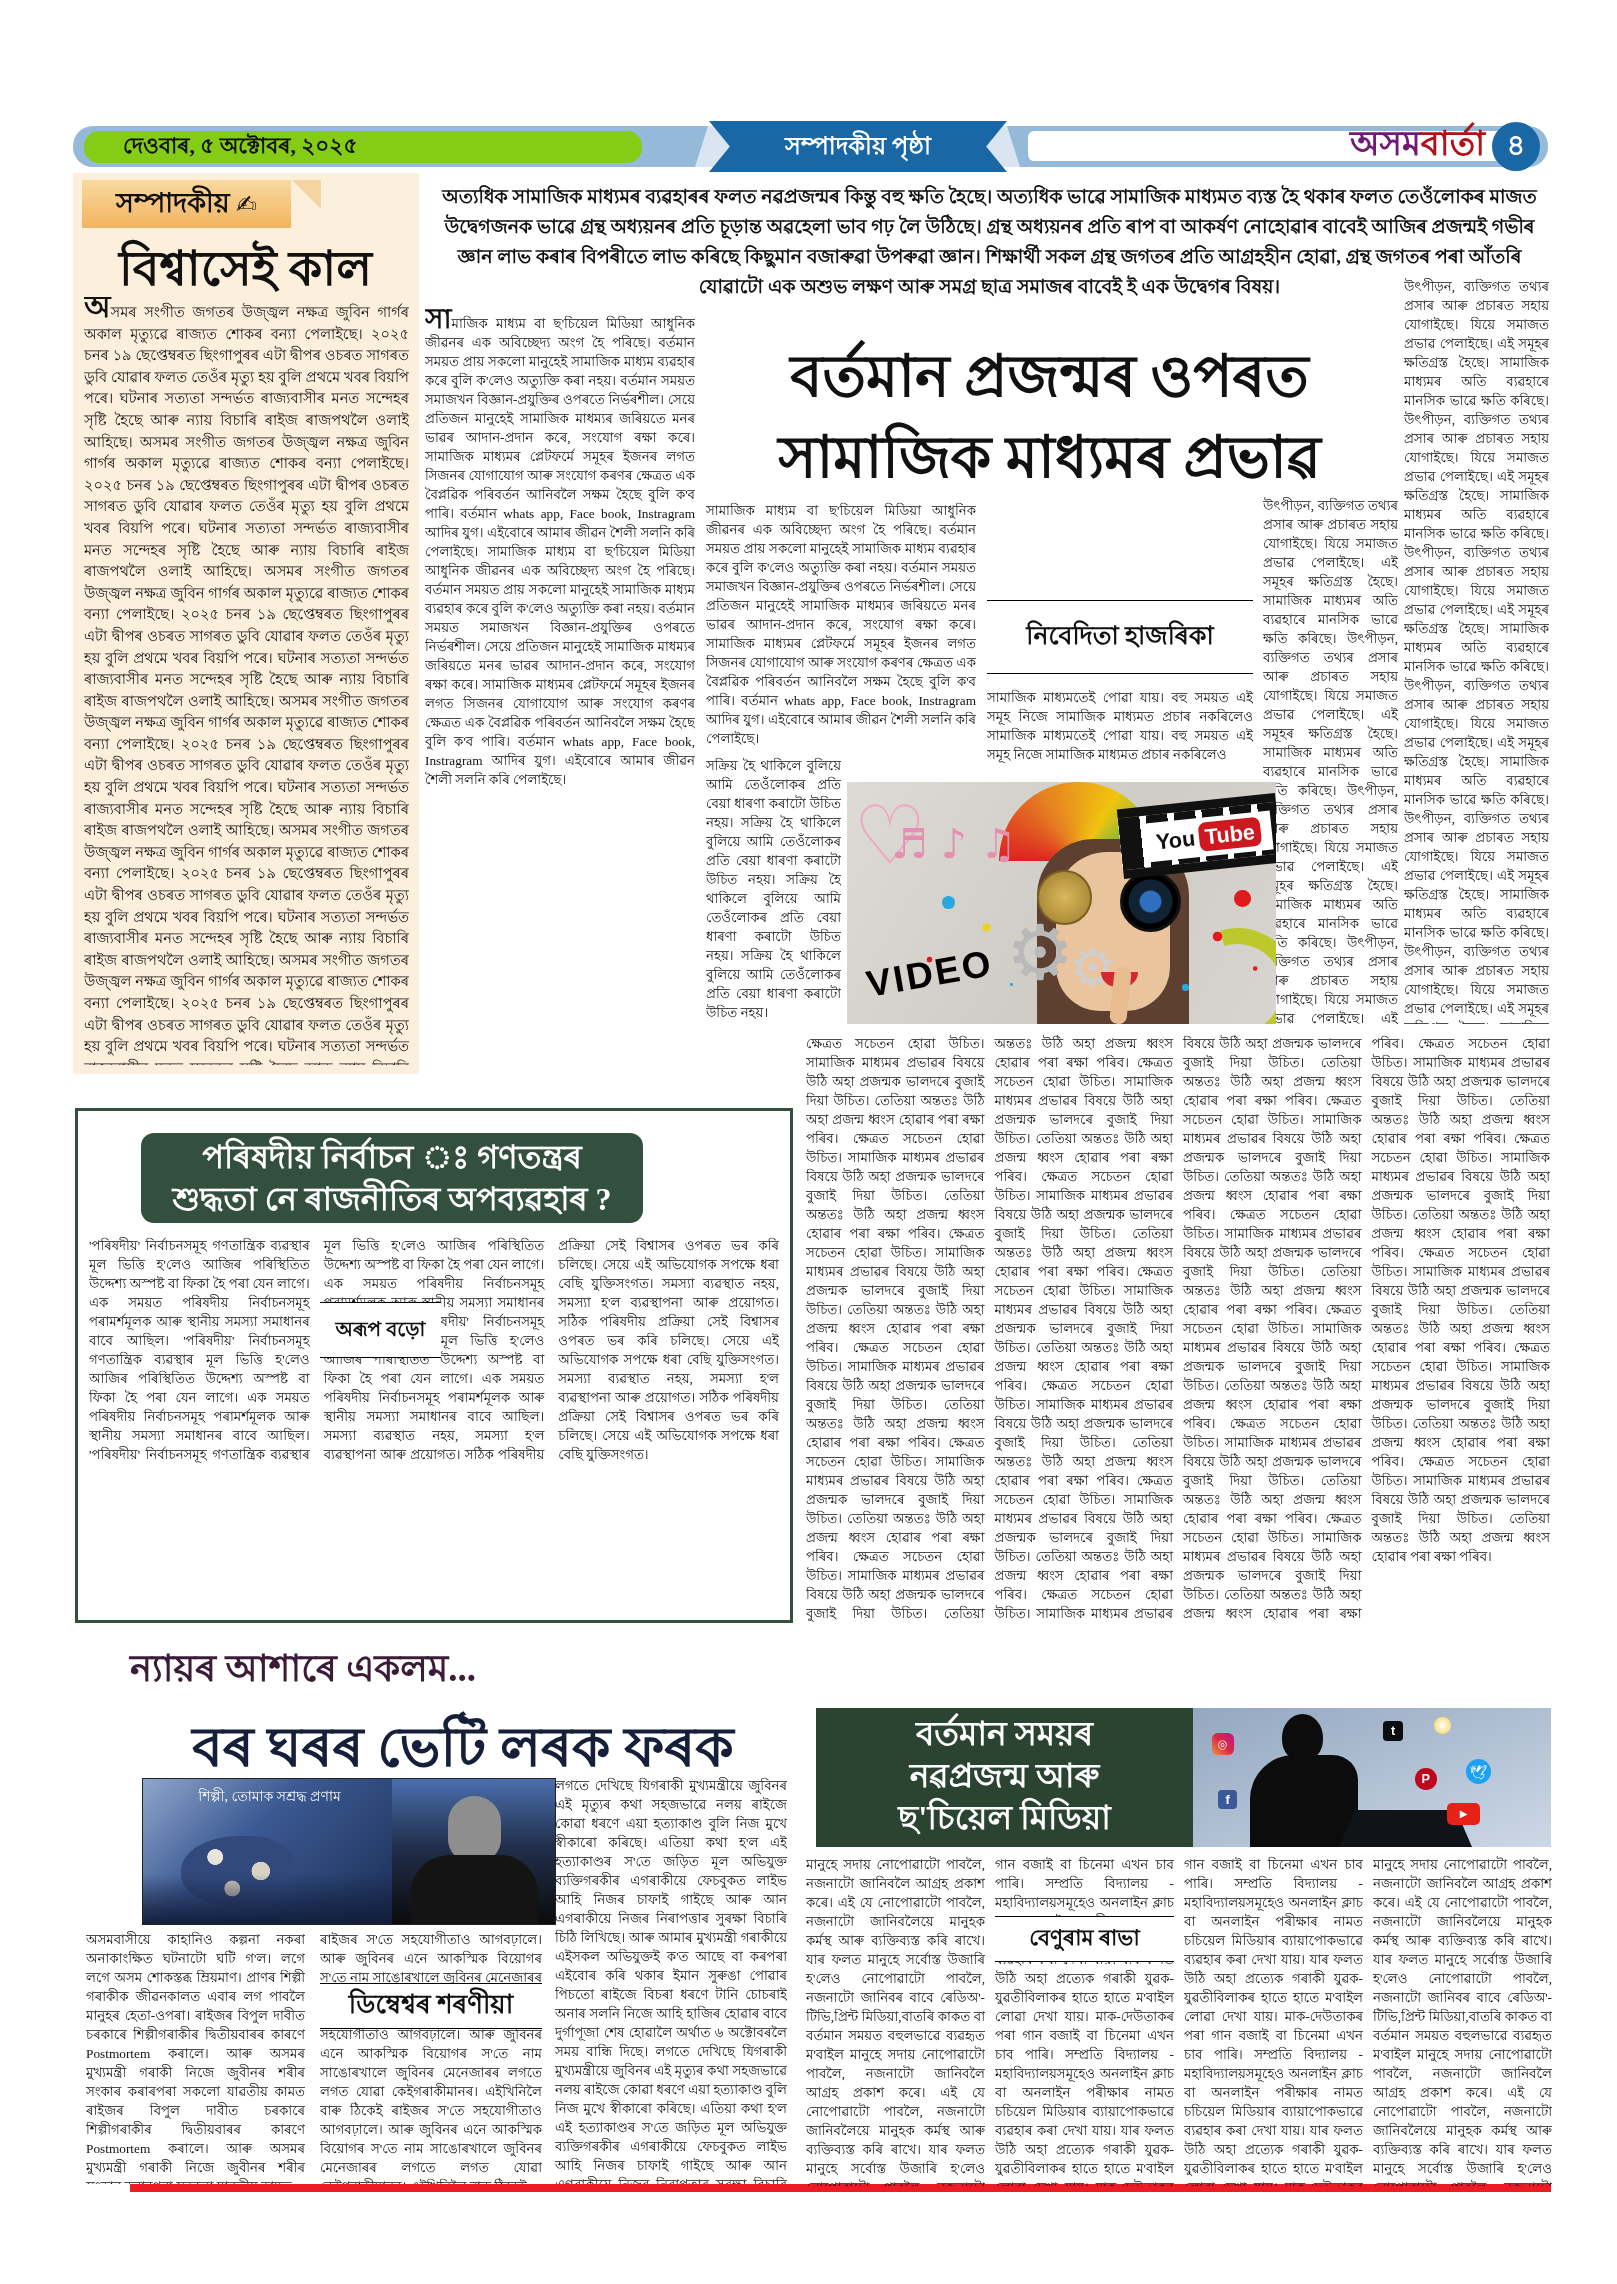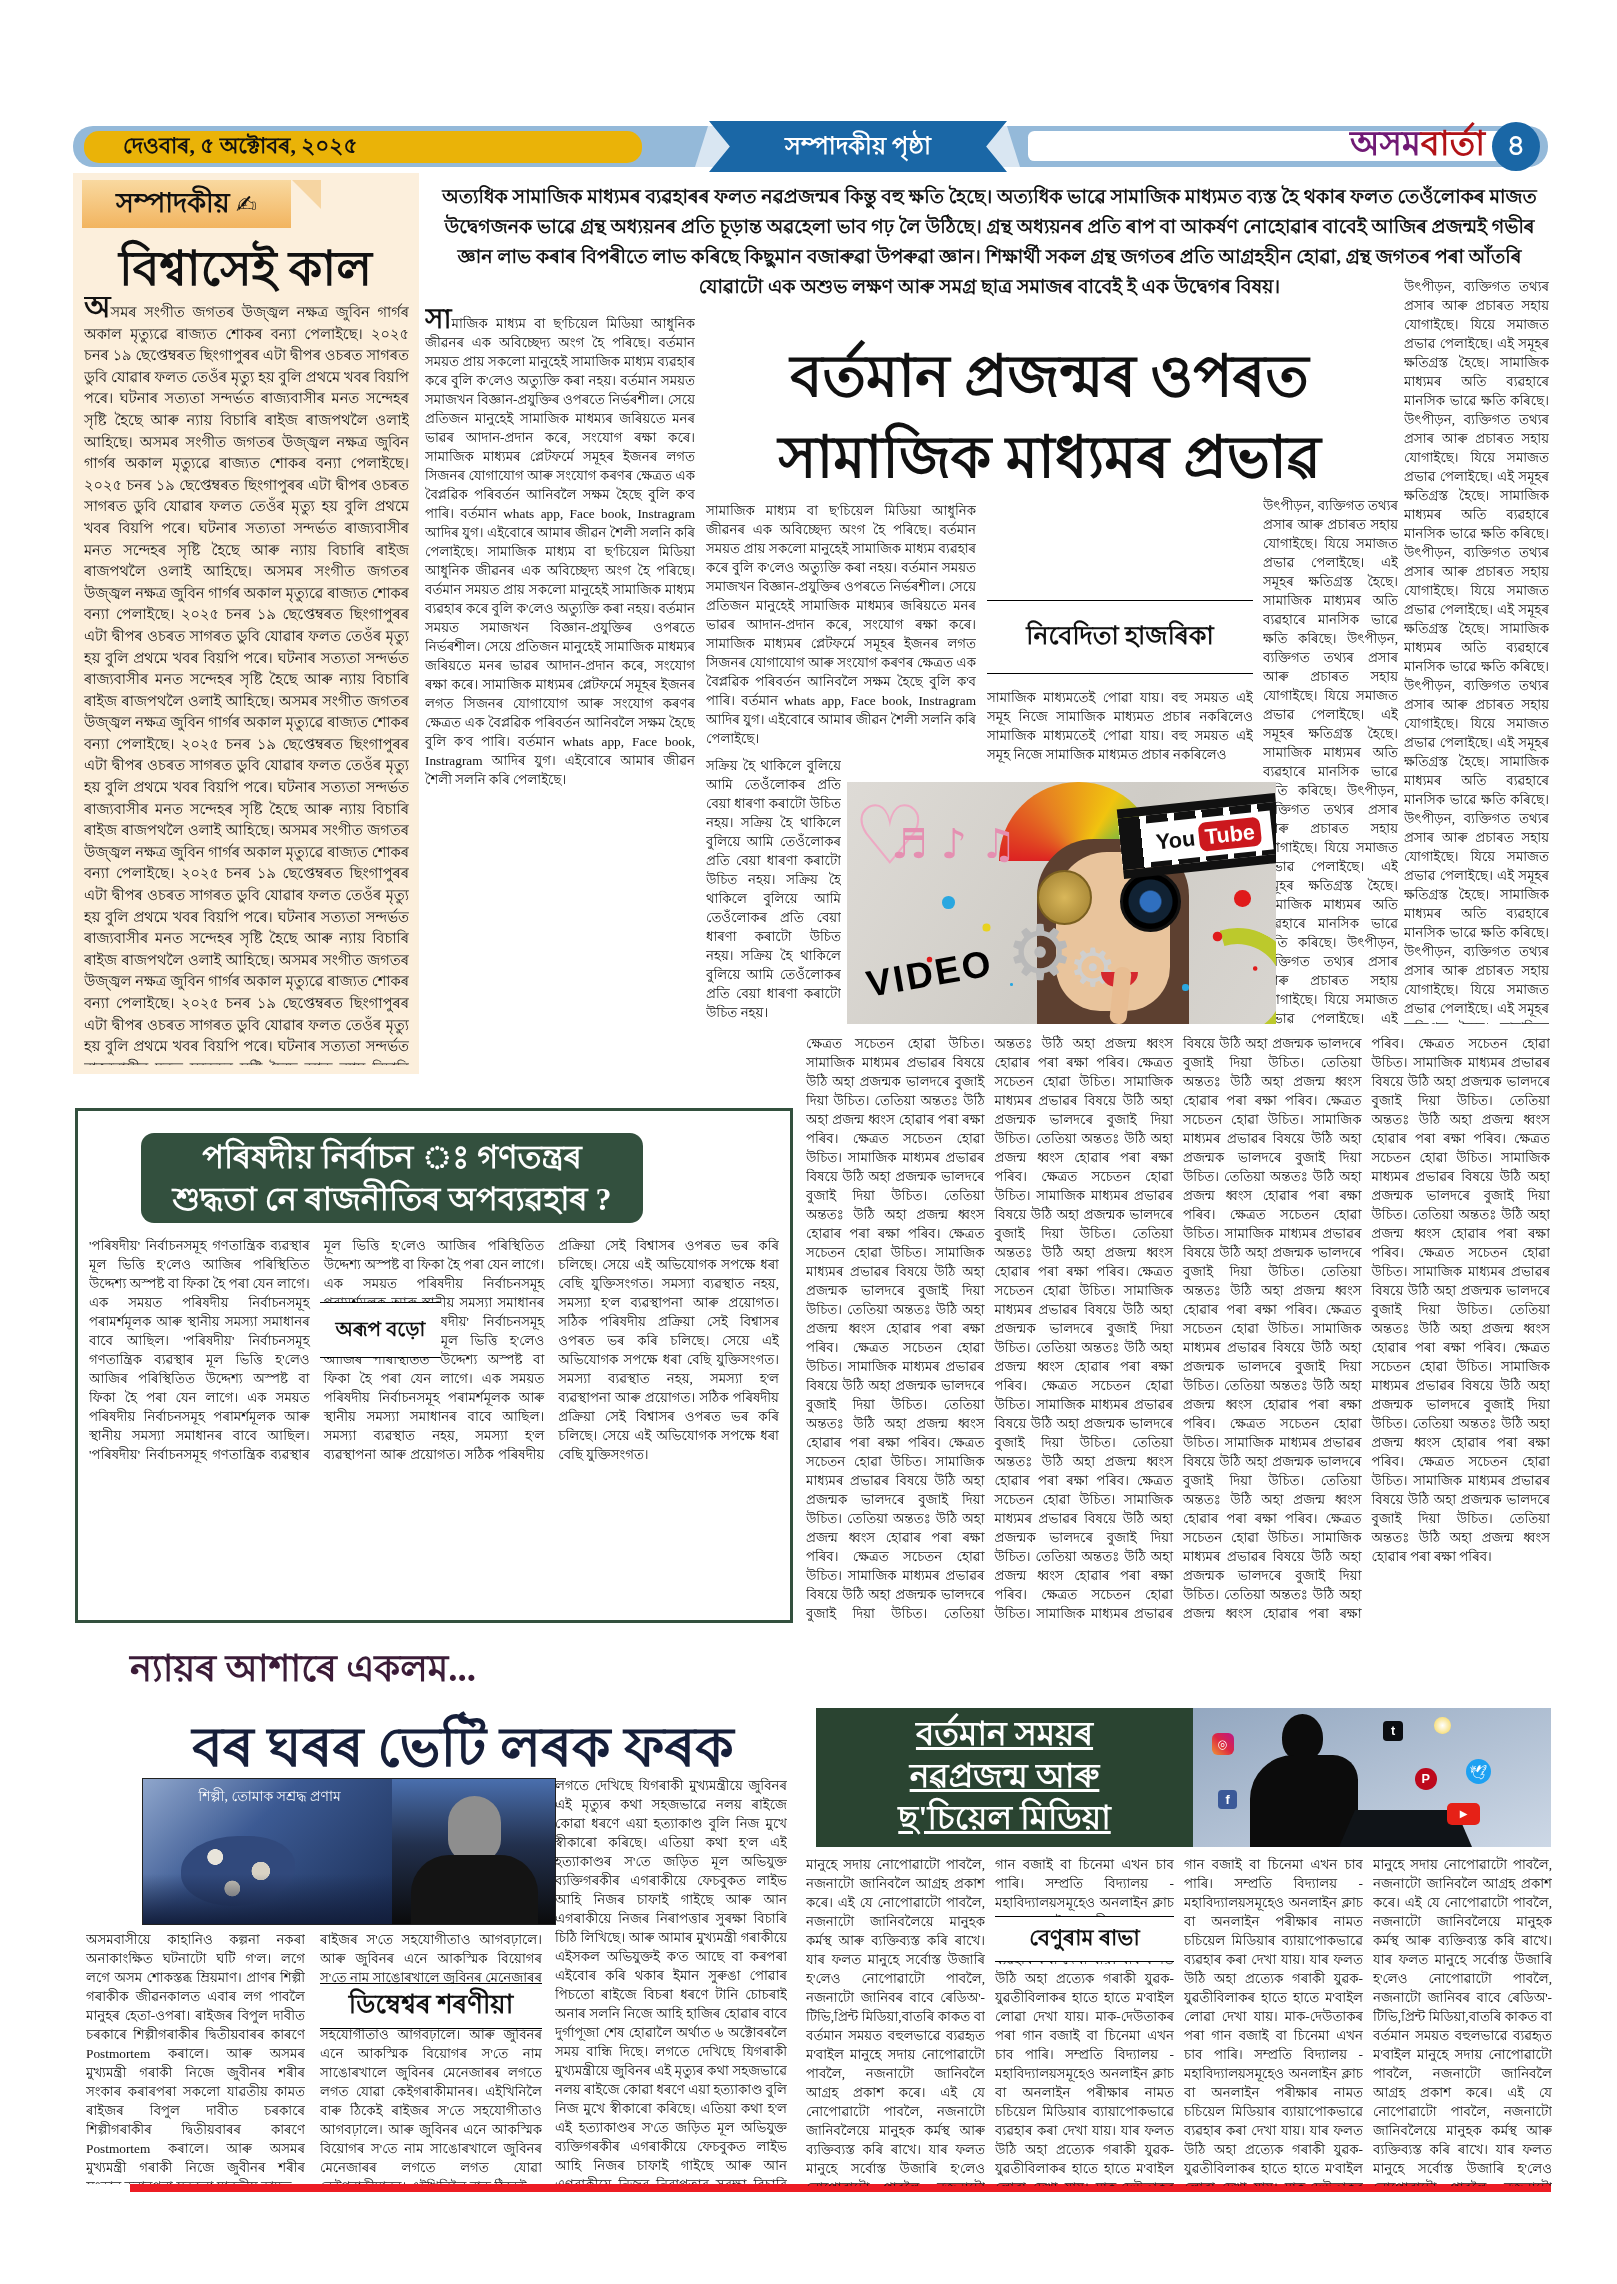--- a/index.html
+++ b/index.html
@@ -15,21 +15,21 @@
   .cols-4{column-count:4;column-gap:10px;}
   .cols-3{column-count:3;column-gap:14px;}
   .white{color:#fff;}
 </style>
 </head>
 <body>
 
 <div class="page">
 
   <div class="abs" style="left:73px;top:126px;width:1475px;height:41px;background:#94b9d9;border-radius:20px;"></div>
-  <div class="abs" style="left:84px;top:131px;width:558px;height:32px;background:#eab308;border-radius:15px;display:flex;align-items:center;padding-left:39px;">
+  <div class="abs" style="left:84px;top:131px;width:558px;height:32px;background:#84cc16;border-radius:15px;display:flex;align-items:center;padding-left:39px;">
     <span style="font-size:21.6px;font-weight:bold;">দেওবাৰ, ৫ অক্টোবৰ, ২০২৫</span>
   </div>
   <div class="abs" style="left:695px;top:126px;width:325px;height:41px;background:#d9e6f2;clip-path:polygon(4% 0,96% 0,100% 100%,0 100%);"></div>
   <div class="abs" style="left:709px;top:121px;width:298px;height:51px;background:#1a67a6;clip-path:polygon(0 0,100% 0,93% 50%,100% 100%,0 100%,7% 50%);display:flex;align-items:center;justify-content:center;">
     <span class="white" style="font-size:24px;font-weight:bold;">সম্পাদকীয় পৃষ্ঠা</span>
   </div>
   <div class="abs" style="left:1028px;top:131px;width:508px;height:30px;background:#fff;border-radius:6.3px;"></div>
   <div class="abs" style="left:1263px;top:124px;width:222px;height:42px;display:flex;align-items:center;justify-content:flex-end;font-size:34px;font-weight:bold;">
     <span style="color:#701a75;">অসম</span>
       <span style="color:#b11217;">বাৰ্তা</span>
@@ -129,21 +129,21 @@
   </div>
   <div class="abs body-text" style="left:320px;top:1930px;width:222px;height:254px;">ৰাইজৰ স'তে সহযোগীতাও আগবঢ়ালে। আৰু জুবিনৰ এনে আকস্মিক বিয়োগৰ স'তে নাম সাঙোৰখালে জুবিনৰ মেনেজাৰৰ লগতে লগত যোৱা কেইগৰাকীমানৰ। এইখিনিলৈ বাৰু ঠিকেই ৰাইজৰ স'তে সহযোগীতাও আগবঢ়ালে। আৰু জুবিনৰ এনে আকস্মিক বিয়োগৰ স'তে নাম সাঙোৰখালে জুবিনৰ মেনেজাৰৰ লগতে লগত যোৱা কেইগৰাকীমানৰ। এইখিনিলৈ বাৰু ঠিকেই ৰাইজৰ স'তে সহযোগীতাও আগবঢ়ালে। আৰু জুবিনৰ এনে আকস্মিক বিয়োগৰ স'তে নাম সাঙোৰখালে জুবিনৰ মেনেজাৰৰ লগতে লগত যোৱা কেইগৰাকীমানৰ। এইখিনিলৈ বাৰু ঠিকেই</div>
   <div class="abs byline-box" style="left:320px;top:1983px;width:222px;height:46px;">
     <span style="font-size:26px;">ডিম্বেশ্বৰ শৰণীয়া</span>
   </div>
   <div class="abs body-text" style="left:555px;top:1776px;width:232px;height:409px;">লগতে দেখিছে যিগৰাকী মুখ্যমন্ত্ৰীয়ে জুবিনৰ এই মৃত্যুৰ কথা সহজভাৱে নলয় ৰাইজে কোৱা ধৰণে এয়া হত্যাকাণ্ড বুলি নিজ মুখে স্বীকাৰো কৰিছে। এতিয়া কথা হ'ল এই হত্যাকাণ্ডৰ স'তে জড়িত মূল অভিযুক্ত ব্যক্তিগৰকীৰ এগৰাকীয়ে ফেচবুকত লাইভ আহি নিজৰ চাফাই গাইছে আৰু আন এগৰাকীয়ে নিজৰ নিৰাপত্তাৰ সুৰক্ষা বিচাৰি চিঠি লিখিছে। আৰু আমাৰ মুখ্যমন্ত্ৰী গৰাকীয়ে এইসকল অভিযুক্তই ক'ত আছে বা কৰপৰা এইবোৰ কৰি থকাৰ ইমান সুৰুঙা পোৱাৰ পিচতো ৰাইজে বিচৰা ধৰণে টানি চোচৰাই অনাৰ সলনি নিজে আহি হাজিৰ হোৱাৰ বাবে দুৰ্গাপূজা শেষ হোৱালৈ অৰ্থাত ৬ অক্টোবৰলৈ সময় বান্ধি দিছে। লগতে দেখিছে যিগৰাকী মুখ্যমন্ত্ৰীয়ে জুবিনৰ এই মৃত্যুৰ কথা সহজভাৱে নলয় ৰাইজে কোৱা ধৰণে এয়া হত্যাকাণ্ড বুলি নিজ মুখে স্বীকাৰো কৰিছে। এতিয়া কথা হ'ল এই হত্যাকাণ্ডৰ স'তে জড়িত মূল অভিযুক্ত ব্যক্তিগৰকীৰ এগৰাকীয়ে ফেচবুকত লাইভ আহি নিজৰ চাফাই গাইছে আৰু আন এগৰাকীয়ে নিজৰ নিৰাপত্তাৰ সুৰক্ষা বিচাৰি চিঠি লিখিছে। আৰু আমাৰ মুখ্যমন্ত্ৰী গৰাকীয়ে এইসকল অভিযুক্তই ক'ত আছে বা কৰপৰা এইবোৰ কৰি থকাৰ ইমান সুৰুঙা পোৱাৰ পিচতো ৰাইজে বিচৰা ধৰণে টানি চোচৰাই অনাৰ সলনি নিজে আহি হাজিৰ হোৱাৰ বাবে দুৰ্গাপূজা শেষ হোৱালৈ অৰ্থাত ৬ অক্টোবৰলৈ সময় বান্ধি দিছে।</div>
 
   <div class="abs" style="left:130px;top:2184px;width:1421px;height:7.6px;background:#ed1c24;"></div>
 
   <div class="abs" style="left:816px;top:1708px;width:735px;height:139px;background:#2a4431;overflow:hidden;">
-    <div class="abs center white" style="left:0;top:5px;width:377px;font-weight:bold;font-size:33px;line-height:42px;text-decoration:underline;">
+    <div class="abs center white" style="left:0;top:5px;width:377px;font-weight:bold;font-size:33px;line-height:42px;">
       <div>বৰ্তমান সময়ৰ</div>
       <div>নৱপ্ৰজন্ম আৰু</div>
       <div>ছ'চিয়েল মিডিয়া</div>
     </div>
     <div class="abs" style="left:377px;top:0;width:358px;height:139px;background:linear-gradient(160deg,#93a7c0,#cdd8e6);">
       <div class="abs" style="left:89px;top:6.3px;width:41px;height:47px;background:#0c0c0c;border-radius:50% 50% 45% 45%;"></div>
       <div class="abs" style="left:57px;top:47px;width:108px;height:92px;background:#0c0c0c;border-radius:44px 25px 0 0;"></div>
       <div class="abs" style="left:146px;top:102px;width:133px;height:37px;background:#101418;clip-path:polygon(12% 0,88% 0,100% 100%,0 100%);"></div>
       <div class="abs" style="left:19px;top:25px;width:21.6px;height:21.6px;border-radius:5.7px;background:linear-gradient(45deg,#f09433,#dc2743,#bc1888);display:flex;align-items:center;justify-content:center;color:#fff;font-size:11.4px;font-family:'DejaVu Sans',sans-serif;">◎</div>
       <div class="abs" style="left:25px;top:82px;width:19px;height:19px;border-radius:3.8px;background:#3b5998;color:#fff;display:flex;align-items:center;justify-content:center;font-family:'Liberation Sans',sans-serif;font-weight:bold;font-size:12.7px;">f</div>

